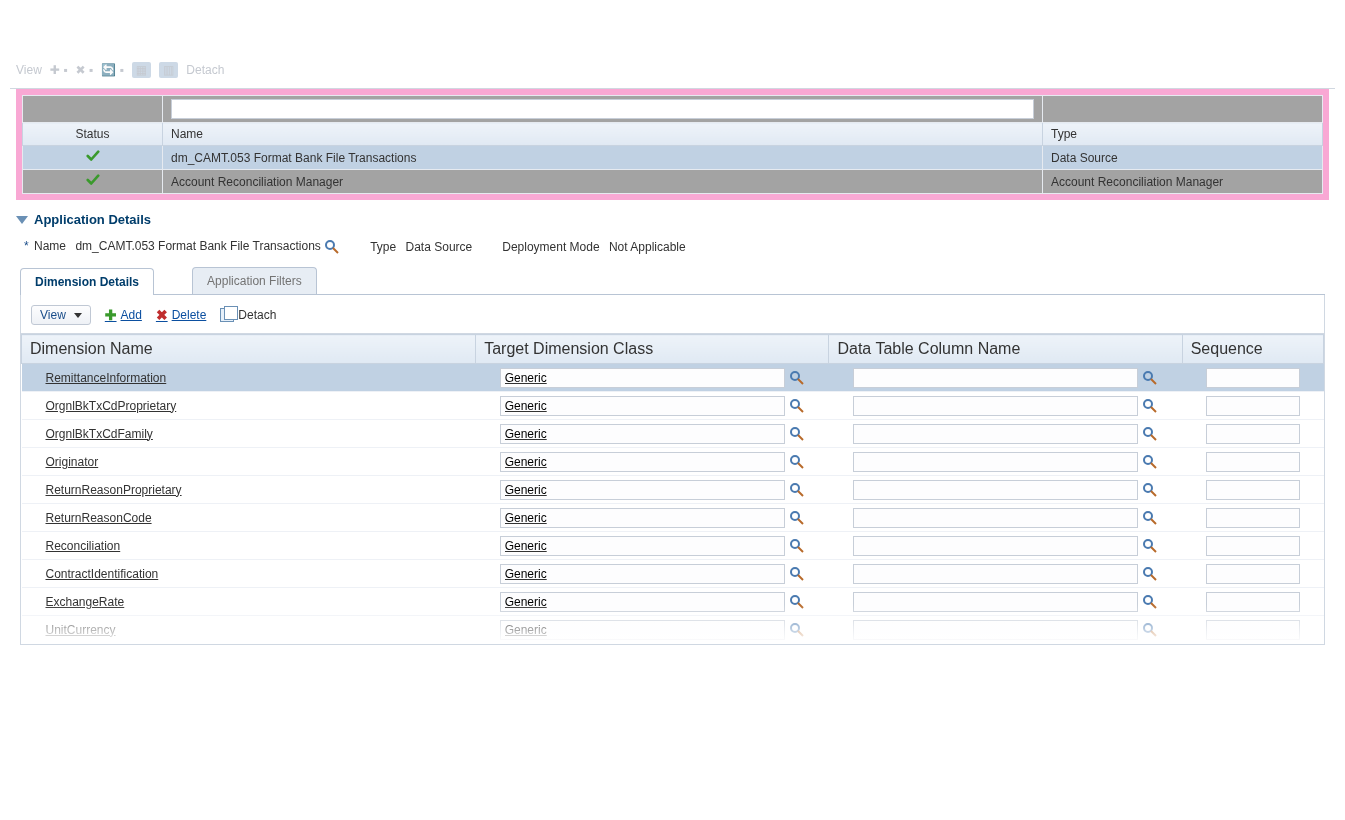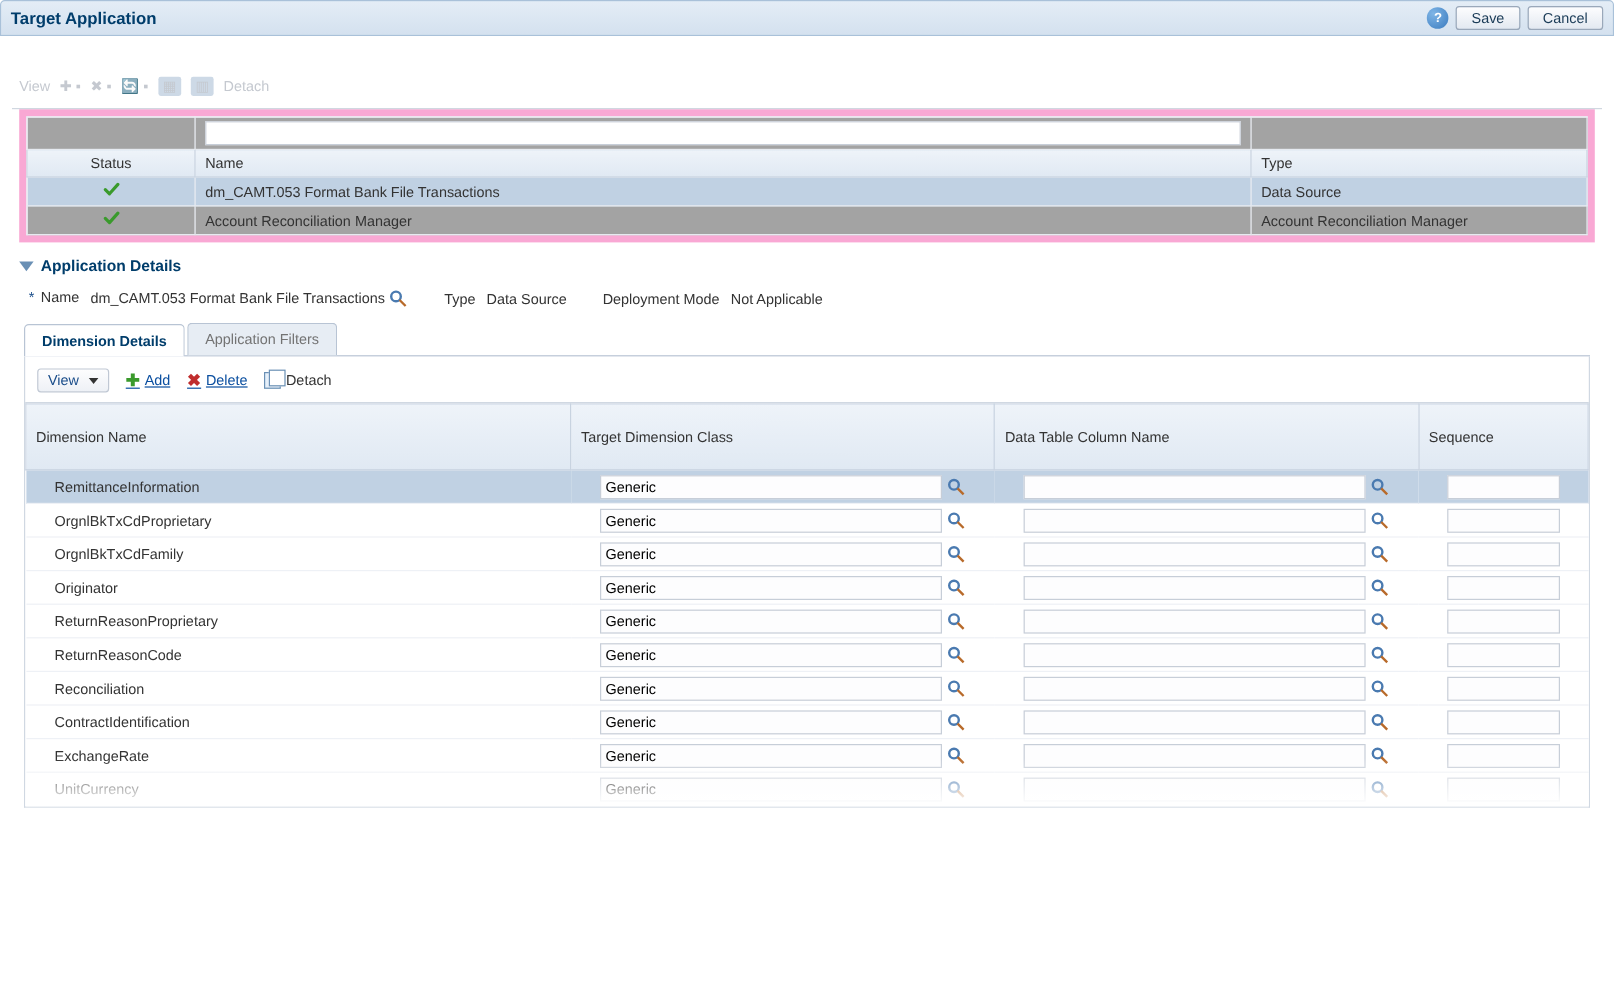--- a/index.html
+++ b/index.html
@@ -41,20 +41,21 @@
     background: linear-gradient(to bottom, #fdfdfe, #e3e9f1);
     border: 1px solid #9aa8ba;
     border-radius: 3px;
     padding: 2px 12px;
     font-size: 12px;
     cursor: pointer;
     color: #1a3b57;
   }
   .content {
     padding: 10px 10px 0 10px;
+    margin-top: 28px;
   }
   .top-toolbar {
     display: flex; align-items: center; gap: 8px;
     border-bottom: 1px solid #d0d7e0;
     padding: 4px 6px 10px 6px;
     margin-top: 20px;
     position: relative;
   }
   .top-toolbar .ghost {
     color: #c5c9d0;
@@ -129,20 +130,21 @@
   .detail-row .lbl { color: #333; margin-right: 6px; }
   .detail-row .req { color: #1a4d8a; margin-right: 2px; }
   .search-icon {
     display: inline-block; vertical-align: middle;
   }
   .search-icon svg { display: block; }
   .tabs {
     display: flex;
     border-bottom: 1px solid #b8c4d4;
     margin: 0 10px;
+    gap: 36px;
   }
   .tab {
     border: 1px solid #b8c4d4;
     border-bottom: none;
     padding: 6px 14px;
     background: #e7edf4;
     color: #737373;
     border-radius: 4px 4px 0 0;
     margin-right: 2px;
     cursor: pointer;
@@ -200,30 +202,31 @@
   }
   table.dim-grid {
     width: 100%;
     border-collapse: collapse;
     table-layout: fixed;
   }
   table.dim-grid th {
     background: linear-gradient(to bottom, #eef3f9, #e0e9f3);
     border: 1px solid #c8d3e0;
     text-align: left;
-    padding: 20px 8px;
+    padding: 5px 8px;
     font-weight: normal;
-    font-size: 12px;
+    font-size: 16px;
   }
   table.dim-grid td {
     border-bottom: 1px solid #eef1f6;
     padding: 2px 24px;
     font-size: 12px;
     height: 28px;
     background: #fff;
+    text-decoration: underline;
   }
   tr.dim-selected td { background: #c0d1e3; }
   .cell-input {
     width: 100%;
     border: 1px solid #c7ced8;
     height: 20px;
     padding: 0 4px;
     font-size: 12px;
     background: #fdfdfe;
   }
@@ -246,28 +249,20 @@
     background: linear-gradient(to bottom, rgba(255,255,255,0), #fff);
     margin-top: -40px;
     position: relative;
     pointer-events: none;
   }
 </style>
 </head>
 <body>
 
 <div class="outer-frame">
-  <div class="header-bar">
-    <span class="header-title">Target Application</span>
-    <div class="header-actions">
-      <span class="help-icon">?</span>
-      <button class="btn">Save</button>
-      <button class="btn">Cancel</button>
-    </div>
-  </div>
 
   <div class="content">
 
     <div class="top-toolbar">
       <span class="ghost">View</span>
       <span class="ghost ghost-plus">✚ ▪</span>
       <span class="ghost ghost-x">✖ ▪</span>
       <span class="ghost ghost-blue">🔄 ▪</span>
       <span class="ghost ghost-badge">▦</span>
       <span class="ghost ghost-badge">▥</span>

